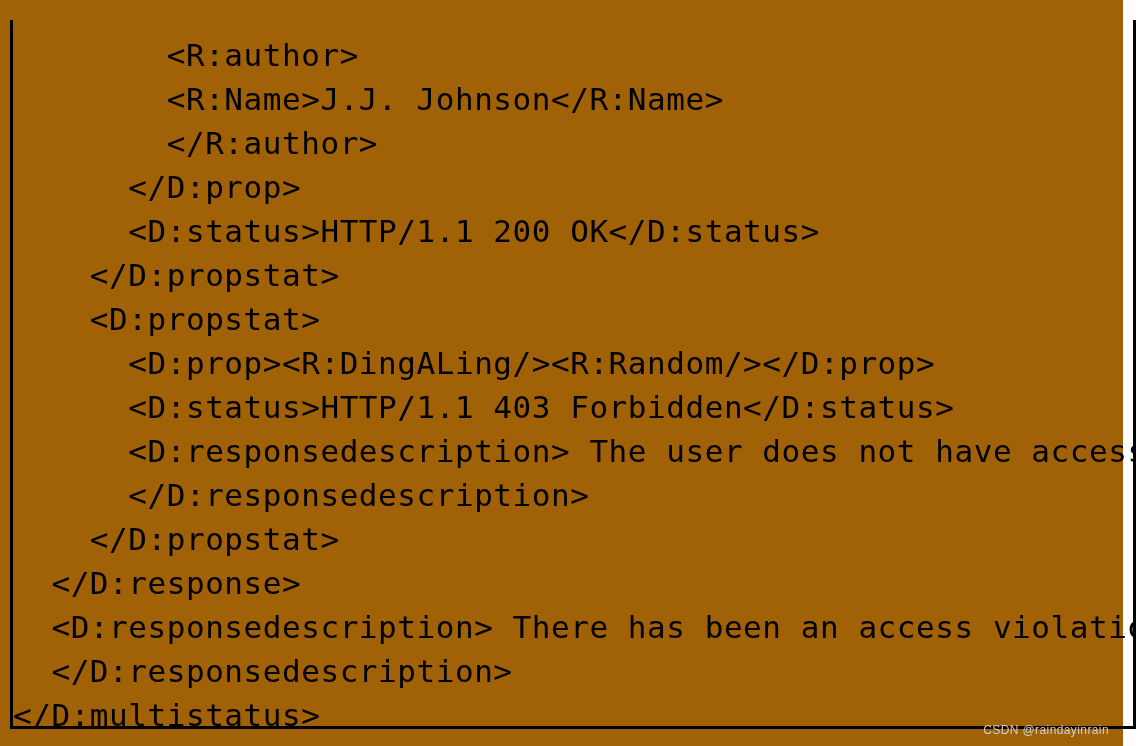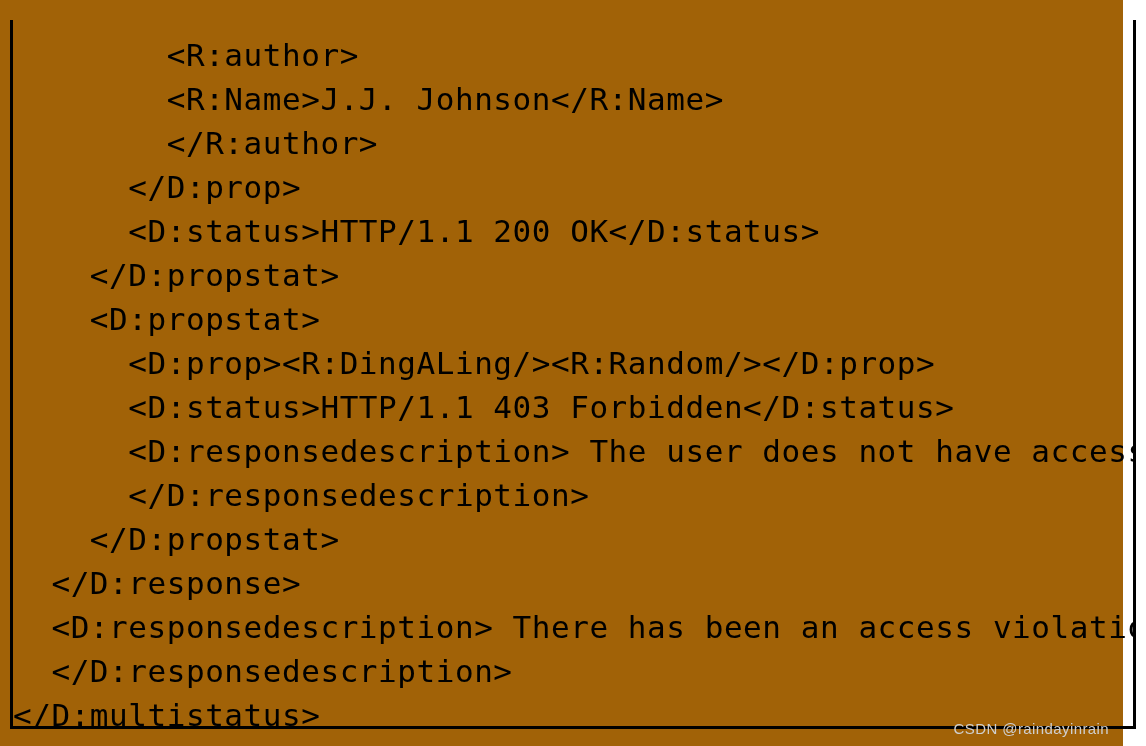--- a/index.html
+++ b/index.html
@@ -77,21 +77,21 @@
     white-space: pre;
     margin: 0;
     padding: 0;
   }
 
   #watermark {
     position: absolute;
     right: 14px;
     bottom: 9px;
     font-family: "Liberation Sans", "DejaVu Sans", sans-serif;
-    font-size: 15px;
+    font-size: 12px;
     color: #cfcfcf;
     letter-spacing: 0.4px;
     white-space: pre;
     user-select: none;
   }
 </style>
 </head>
 <body>
 
 <div id="code-figure">

